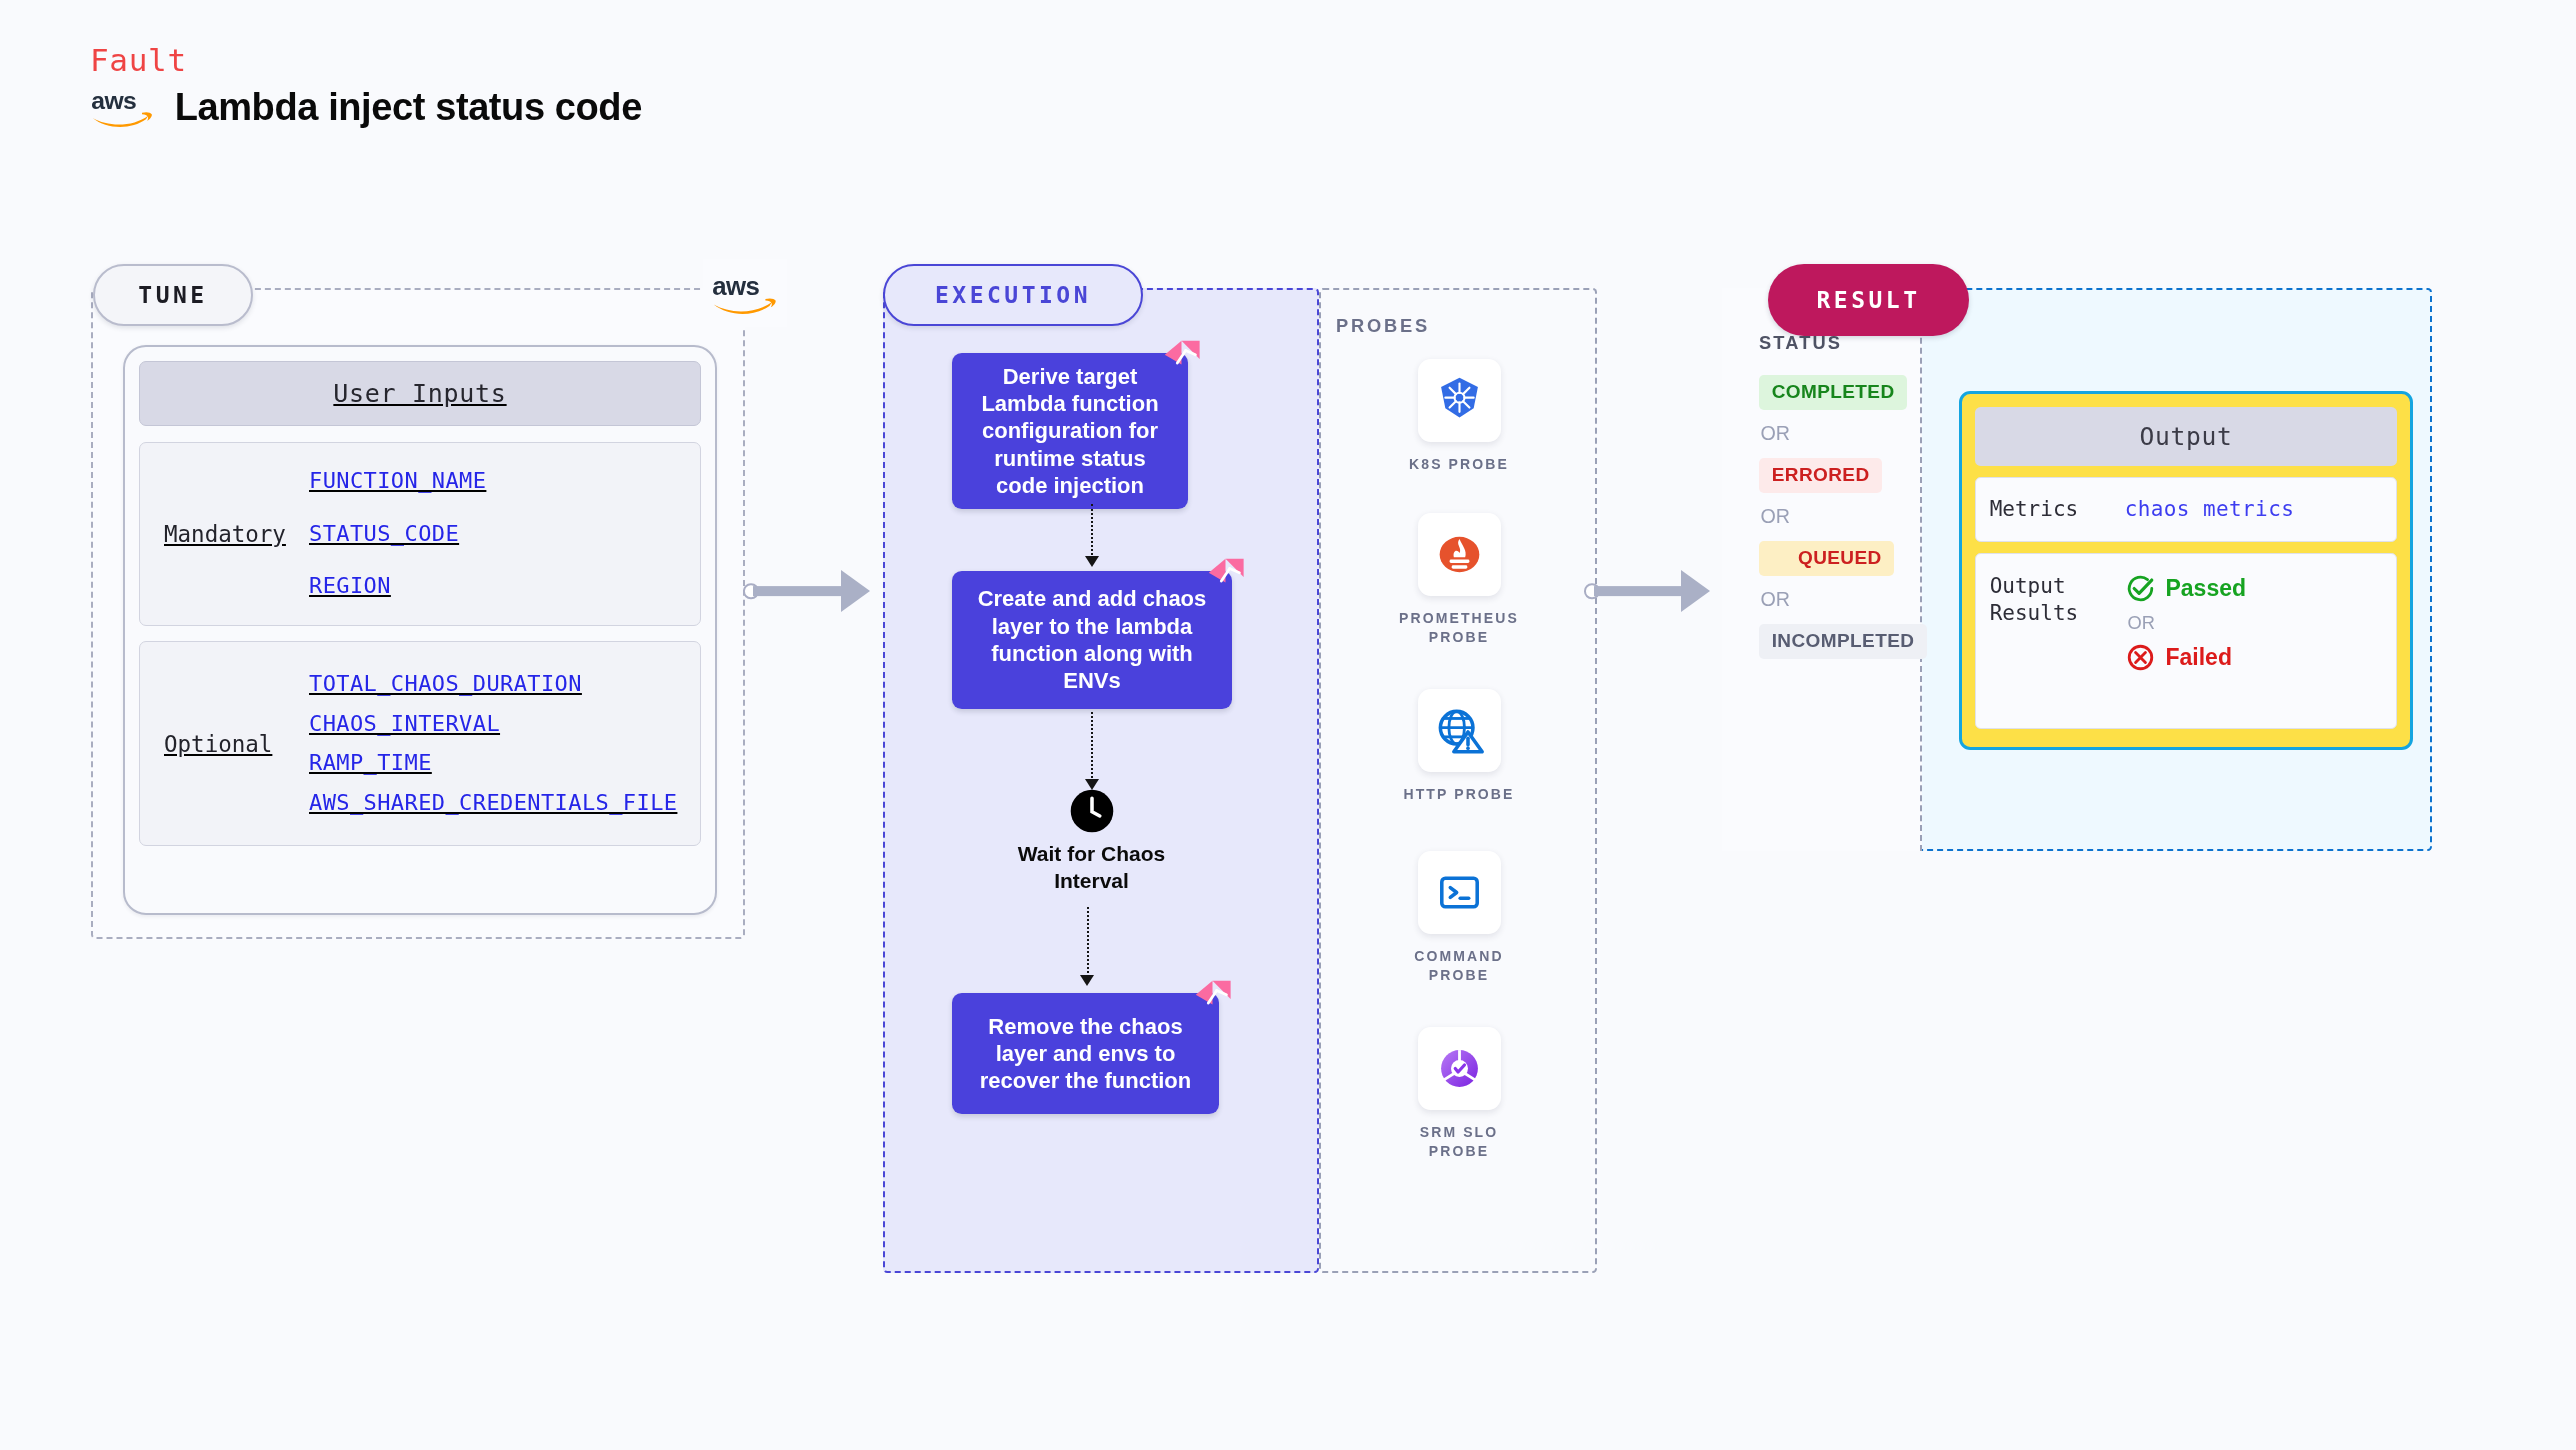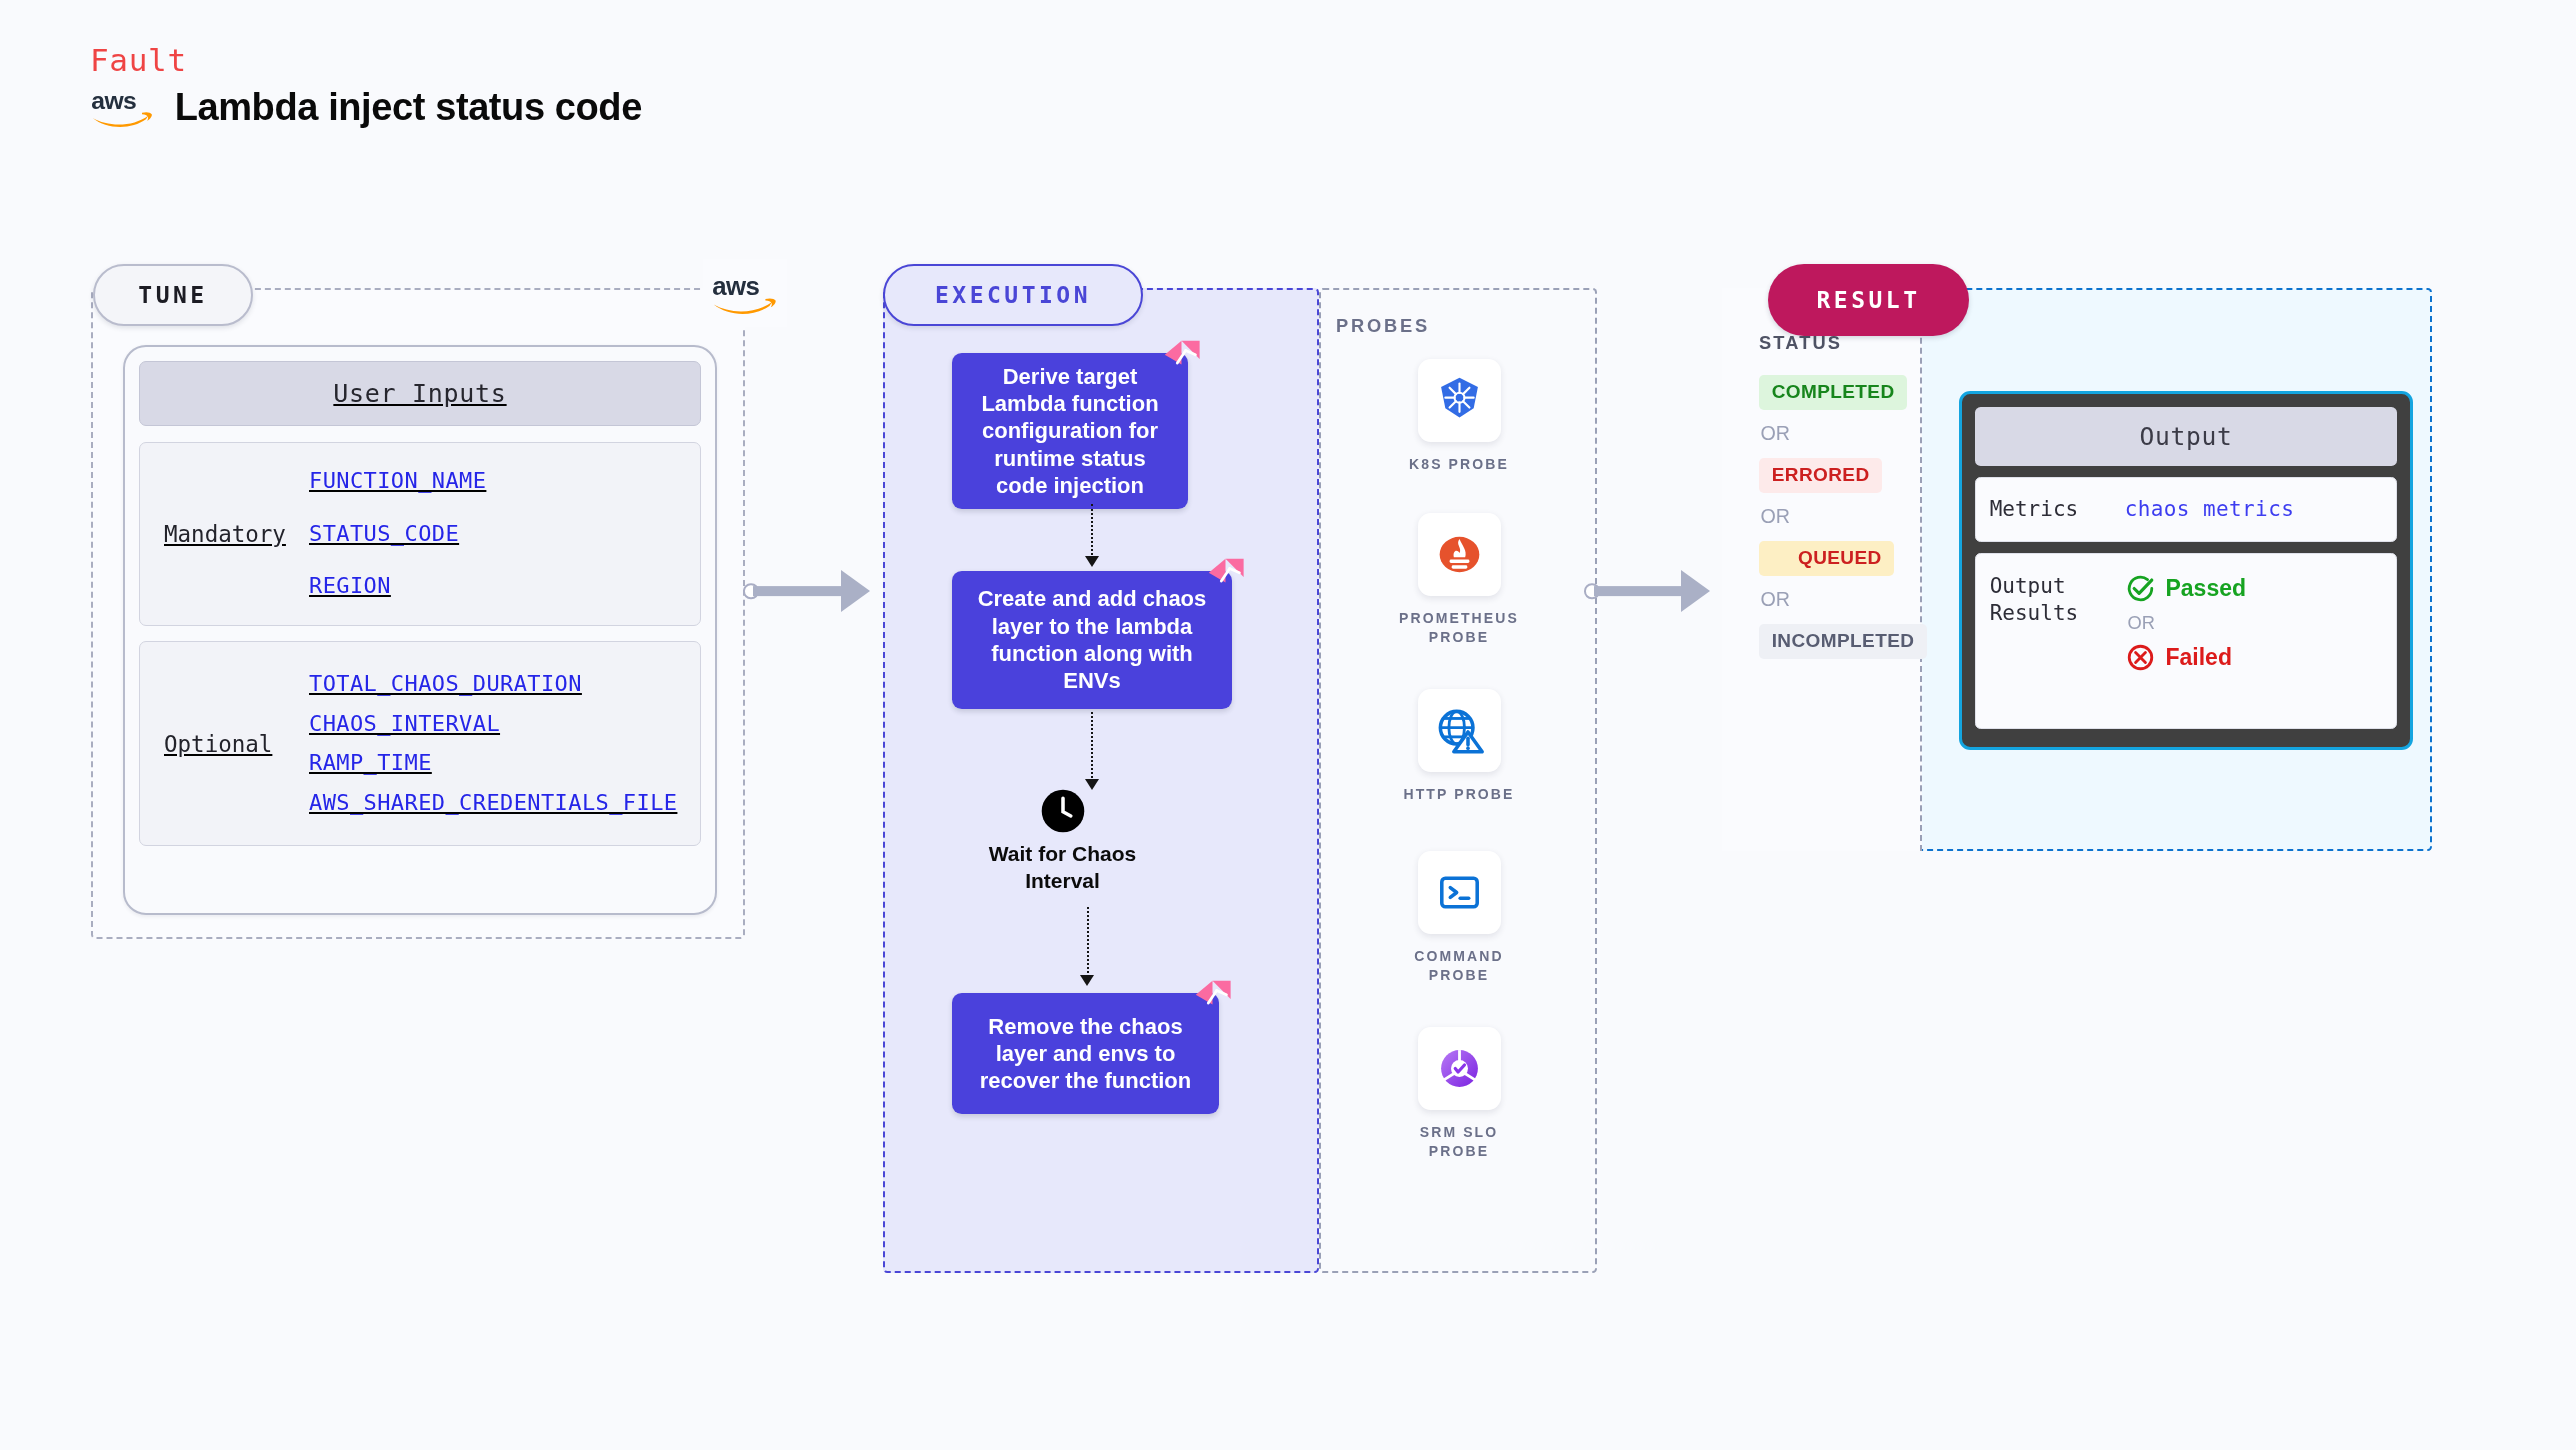--- a/index.html
+++ b/index.html
@@ -200,21 +200,21 @@
     width: 0; height: 0;
     border-left: 7.7px solid transparent;
     border-right: 7.7px solid transparent;
     border-top: 11.3px solid #151515;
   }
   #head-1 { left: 1085px; top: 556px; }
   #head-2 { left: 1085px; top: 779px; }
   #head-3 { left: 1080px; top: 975px; }
 
   #wait-node {
-    position: absolute; left: 964px; top: 789px;
+    position: absolute; left: 993px; top: 789px;
     width: 197px;
     display: flex; flex-direction: column; align-items: center;
   }
   #clock-icon { width: 44px; height: 44px; }
   #wait-label {
     margin-top: 8.4px;
     font-size: 21px; font-weight: bold; color: #0b0b0b;
     text-align: center; line-height: 1.25;
     max-width: 148px;
   }
@@ -280,21 +280,21 @@
   .badge-queued      { background: #fdefc4; color: #cc2020; padding-left: 39px; }
   .badge-incompleted { background: #eef0f5; color: #585d72; }
   .or-text {
     font-size: 19.7px; color: #9aa0b6;
     margin: 12.7px 0 12.7px 1.4px;
   }
 
   #output-card {
     position: absolute; left: 1959px; top: 391px;
     width: 454px; height: 359px;
-    background: #404040;
+    background: #fde047;
     border: 3.5px solid #14a5e0;
     border-radius: 11.3px;
     box-sizing: border-box;
     padding: 12.7px;
   }
   #output-header {
     height: 59px;
     background: #d8d9e6;
     border-radius: 5.6px;
     display: flex; align-items: center; justify-content: center;

